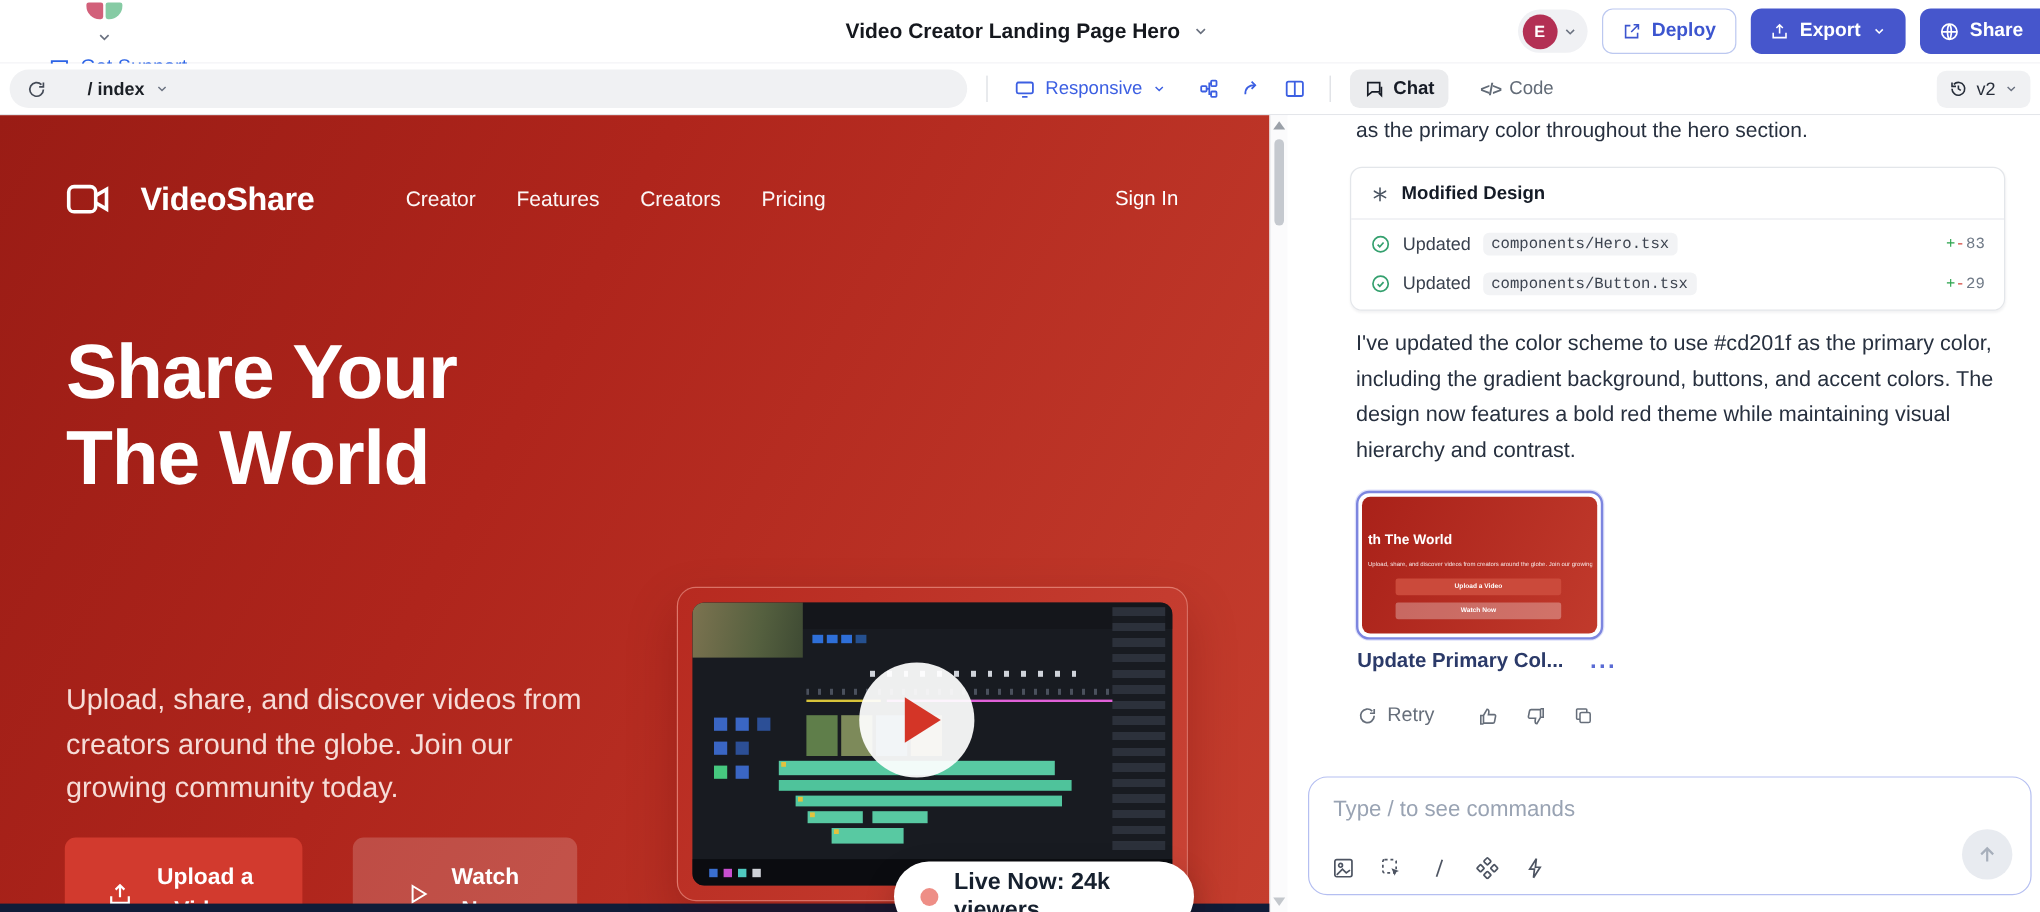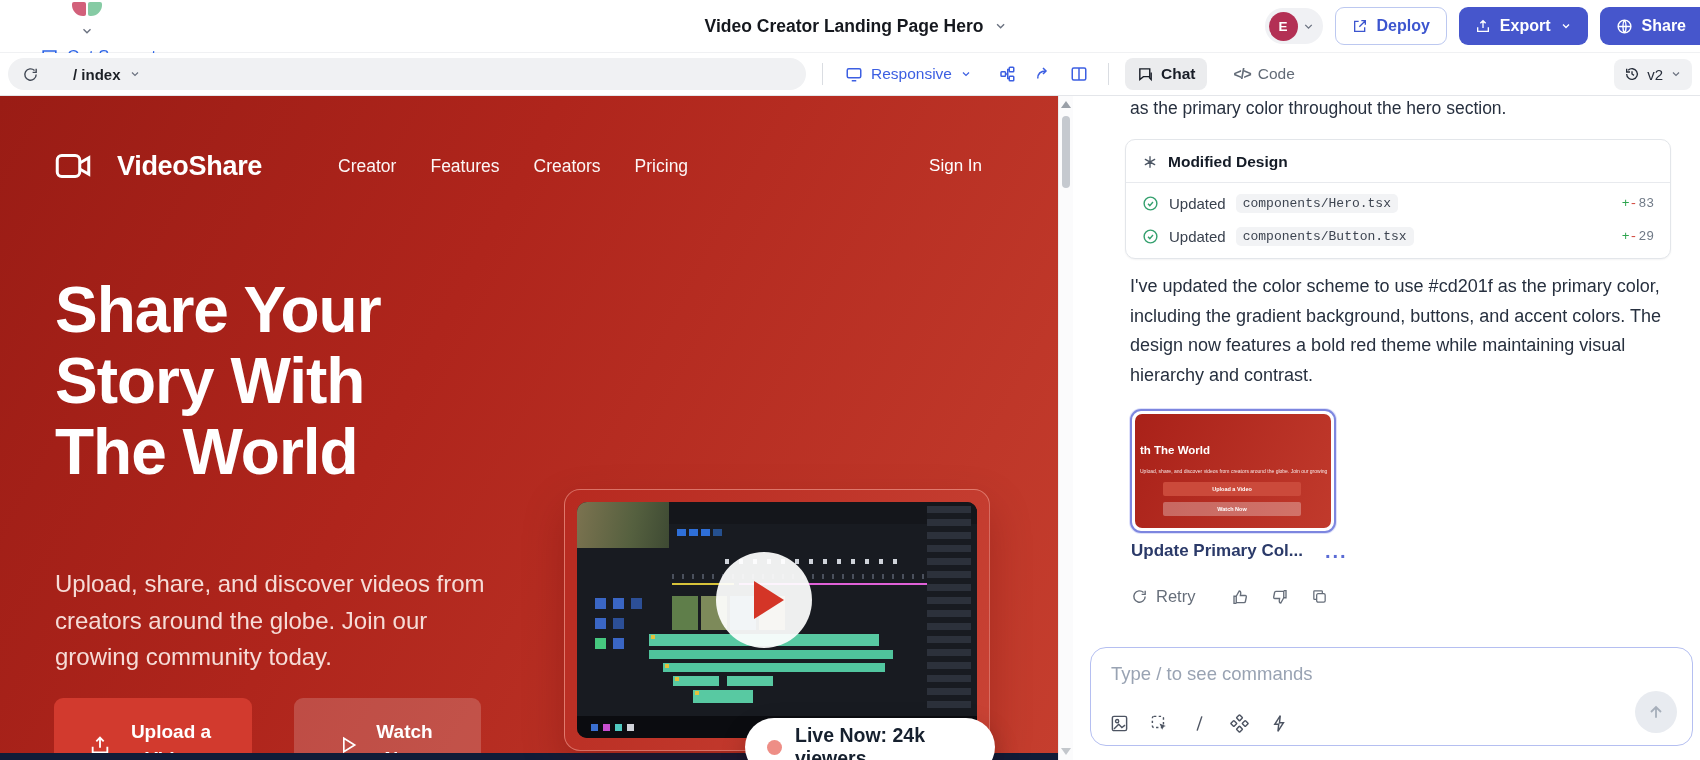--- a/index.html
+++ b/index.html
@@ -347,21 +347,20 @@
           <a href="#">Creator</a>
           <a href="#">Features</a>
           <a href="#">Creators</a>
           <a href="#">Pricing</a>
         </nav>
         <button class="signin">Sign In</button>
       </div>
 
       <h1 class="headline">
         <div>Share Your</div>
-        <div>Story With</div>
         <div>The World</div>
       </h1>
       <p class="hero-sub">Upload, share, and discover videos from creators around the globe. Join our growing community today.</p>
 
       <div class="hero-ctas">
         <button class="cta cta-primary">
           <span>
             <svg width="22" height="22" viewBox="0 0 24 24" fill="none" stroke="#fff" stroke-width="2">
                 <path d="M12 15V4M8 8l4-4 4 4M4 14v6h16v-6"></path>
               </svg>

